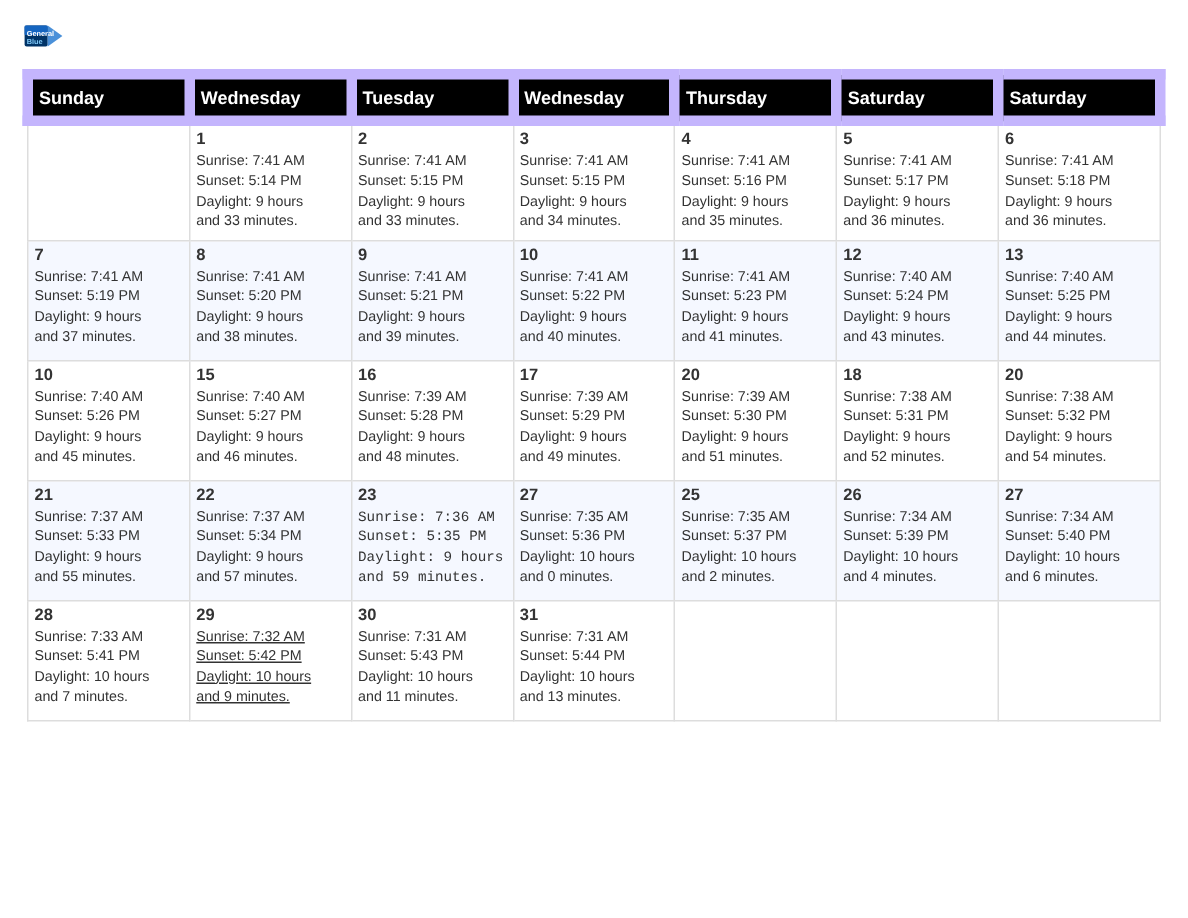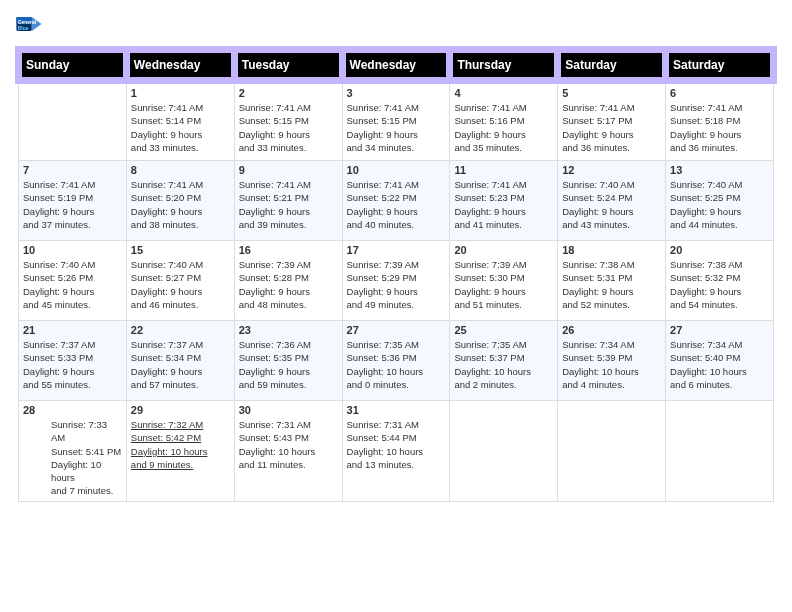--- a/index.html
+++ b/index.html
@@ -272,21 +272,21 @@
           </td>
           <td>
             <div class="day-num">22</div>
             <div class="day-info" style="white-space: pre-line;">Sunrise: 7:37 AM
 Sunset: 5:34 PM
 Daylight: 9 hours
 and 57 minutes.</div>
           </td>
           <td>
             <div class="day-num">23</div>
-            <div class="day-info" style="white-space: pre-line;">Sunrise: 7:36 AM
+            <div class="day-info" style="white-space: pre-line; font-family: Liberation Mono, monospace;">Sunrise: 7:36 AM
 Sunset: 5:35 PM
 Daylight: 9 hours
 and 59 minutes.</div>
           </td>
           <td>
             <div class="day-num">27</div>
             <div class="day-info" style="white-space: pre-line;">Sunrise: 7:35 AM
 Sunset: 5:36 PM
 Daylight: 10 hours
 and 0 minutes.</div>
@@ -309,21 +309,21 @@
             <div class="day-num">27</div>
             <div class="day-info" style="white-space: pre-line;">Sunrise: 7:34 AM
 Sunset: 5:40 PM
 Daylight: 10 hours
 and 6 minutes.</div>
           </td>
         </tr>
         <tr>
           <td>
             <div class="day-num">28</div>
-            <div class="day-info" style="white-space: pre-line; margin-left: 28px;">Sunrise: 7:33 AM
+            <div class="day-info" style="white-space: pre-line;">Sunrise: 7:33 AM
 Sunset: 5:41 PM
 Daylight: 10 hours
 and 7 minutes.</div>
           </td>
           <td>
             <div class="day-num">29</div>
             <div class="day-info" style="white-space: pre-line; text-decoration: underline;">Sunrise: 7:32 AM
 Sunset: 5:42 PM
 Daylight: 10 hours
 and 9 minutes.</div>

